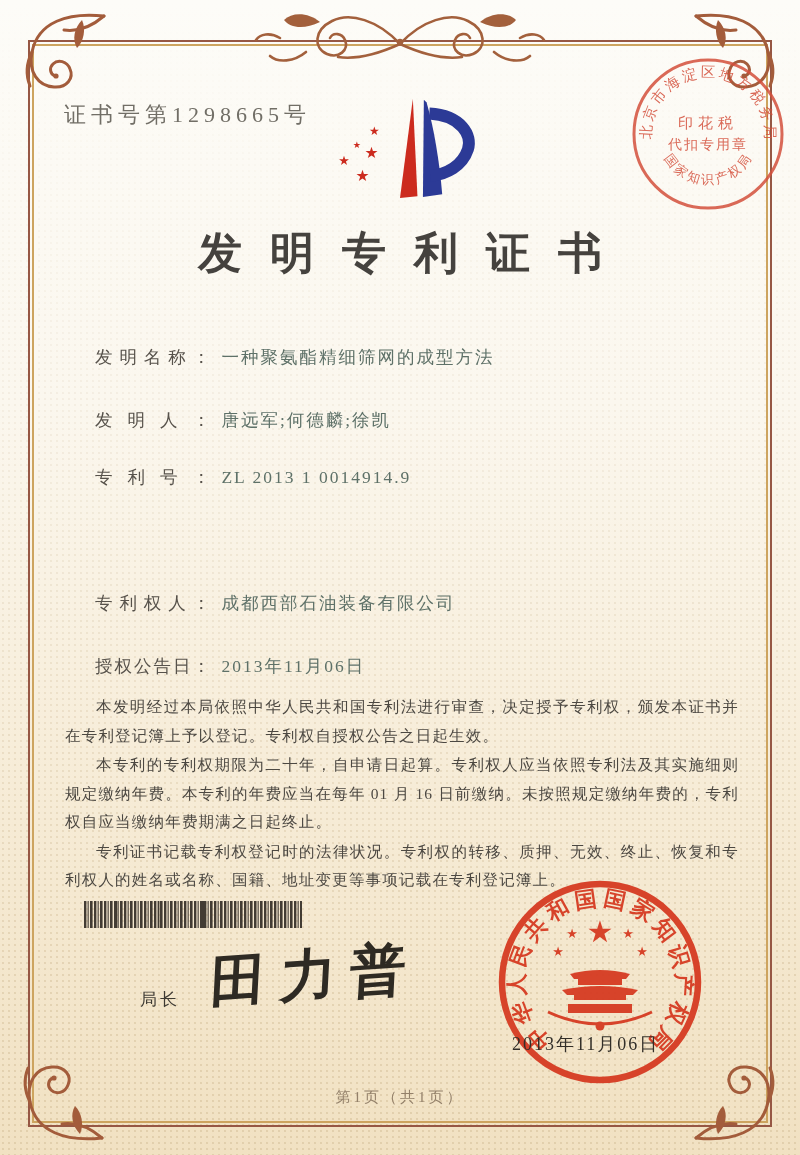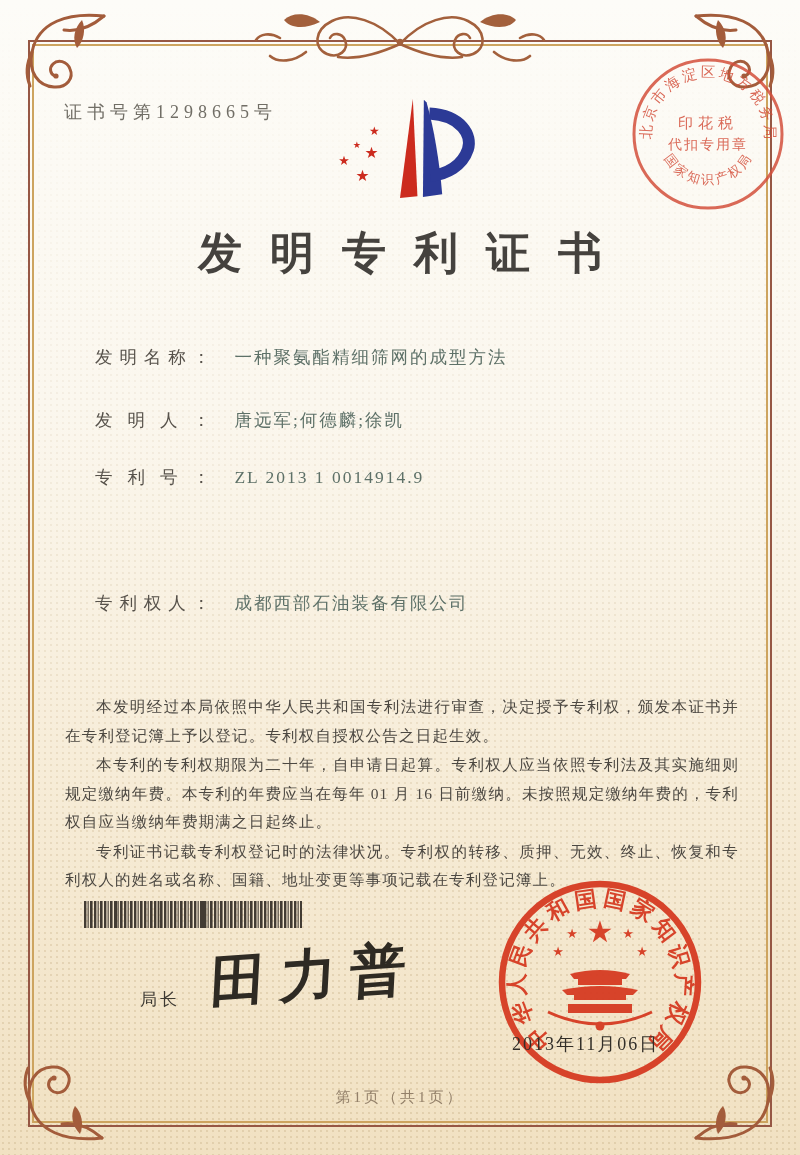--- a/index.html
+++ b/index.html
@@ -13,29 +13,29 @@
     background-image:radial-gradient(rgba(168,136,84,.20) 1px, transparent 1.3px);
     background-size:6px 6px;
     -webkit-mask-image:linear-gradient(180deg,transparent 0%,rgba(0,0,0,.45) 40%,#000 85%);
     mask-image:linear-gradient(180deg,transparent 0%,rgba(0,0,0,.45) 40%,#000 85%);
   }
   .frame-outer{position:absolute; left:28px; top:40px; width:740px; height:1083px;
     border:2px solid #965744; z-index:1;}
   .frame-inner{position:absolute; inset:2px; border:2px solid #cda45f;}
   .ornament{position:absolute; z-index:2;}
   .cert-number{position:absolute; left:64px; top:100px; z-index:3;
-    font-size:18px; letter-spacing:5px; color:#716e66;text-align:right;}
+    font-size:22px; letter-spacing:5px; color:#716e66;text-align:right;}
   .logo{position:absolute; left:322px; top:90px; z-index:3;}
   .title{position:absolute; left:28px; top:224px; width:744px; z-index:3;
     text-align:center; font-size:44px; font-weight:600; color:#45423e;
     letter-spacing:28px; padding-left:28px; box-sizing:border-box;}
   .field{position:absolute; left:64px; width:660px; z-index:3; font-size:17.5px; white-space:nowrap;}
   .flabel{display:inline-block; min-width:116px; text-align-last:justify;
     color:#57524b; letter-spacing:1px;margin-left:31px;}
-  .fvalue{margin-left:19px; color:#5e7168; letter-spacing:2px;}
+  .fvalue{margin-left:6px; color:#5e7168; letter-spacing:2px;}
   .f0{top:345px}.f1{top:408px}.f2{top:465px}.f3{top:528px}.f4{top:591px}.f5{top:654px}
   .body-text{position:absolute; left:64px; top:692px; width:676px; z-index:3;
     font-size:15.5px; line-height:1.84; color:#4c4842; letter-spacing:1.2px; text-align:justify;}
   .body-text p{margin:1px; text-indent:2em;}
   .barcode{position:absolute; left:84px; top:901px; z-index:3;}
   .sig-role{position:absolute; left:140px; top:988px; z-index:3;
     font-size:17px; letter-spacing:3px; color:#3e3a33;}
   .sig-name{position:absolute; left:210px; top:938px; z-index:4;
     font-size:56px; font-weight:bold; color:#2e2a23; letter-spacing:14px;
     transform:rotate(-4deg) skewX(-7deg); font-family:"DejaVu Sans",sans-serif;}
@@ -156,20 +156,24 @@
     <span class="fvalue">唐远军;何德麟;徐凯</span>
   </div>
   <div class="field f2">
     <span class="flabel">专利号：</span>
     <span class="fvalue">ZL 2013 1 0014914.9</span>
   </div>
   <div class="field f4">
     <span class="flabel">专利权人：</span>
     <span class="fvalue">成都西部石油装备有限公司</span>
   </div>
+  <div class="field f5">
+    <span class="flabel">授权公告日：</span>
+    <span class="fvalue">2013年11月06日</span>
+  </div>
 
   <div class="body-text">
     <p>本发明经过本局依照中华人民共和国专利法进行审查，决定授予专利权，颁发本证书并在专利登记簿上予以登记。专利权自授权公告之日起生效。</p>
     <p>本专利的专利权期限为二十年，自申请日起算。专利权人应当依照专利法及其实施细则规定缴纳年费。本专利的年费应当在每年 01 月 16 日前缴纳。未按照规定缴纳年费的，专利权自应当缴纳年费期满之日起终止。</p>
     <p>专利证书记载专利权登记时的法律状况。专利权的转移、质押、无效、终止、恢复和专利权人的姓名或名称、国籍、地址变更等事项记载在专利登记簿上。</p>
   </div>
 
   <svg class="barcode" width="218" height="27" viewBox="0 0 218 27">
     <defs>
       <pattern id="bcp" width="10" height="27" patternUnits="userSpaceOnUse">

